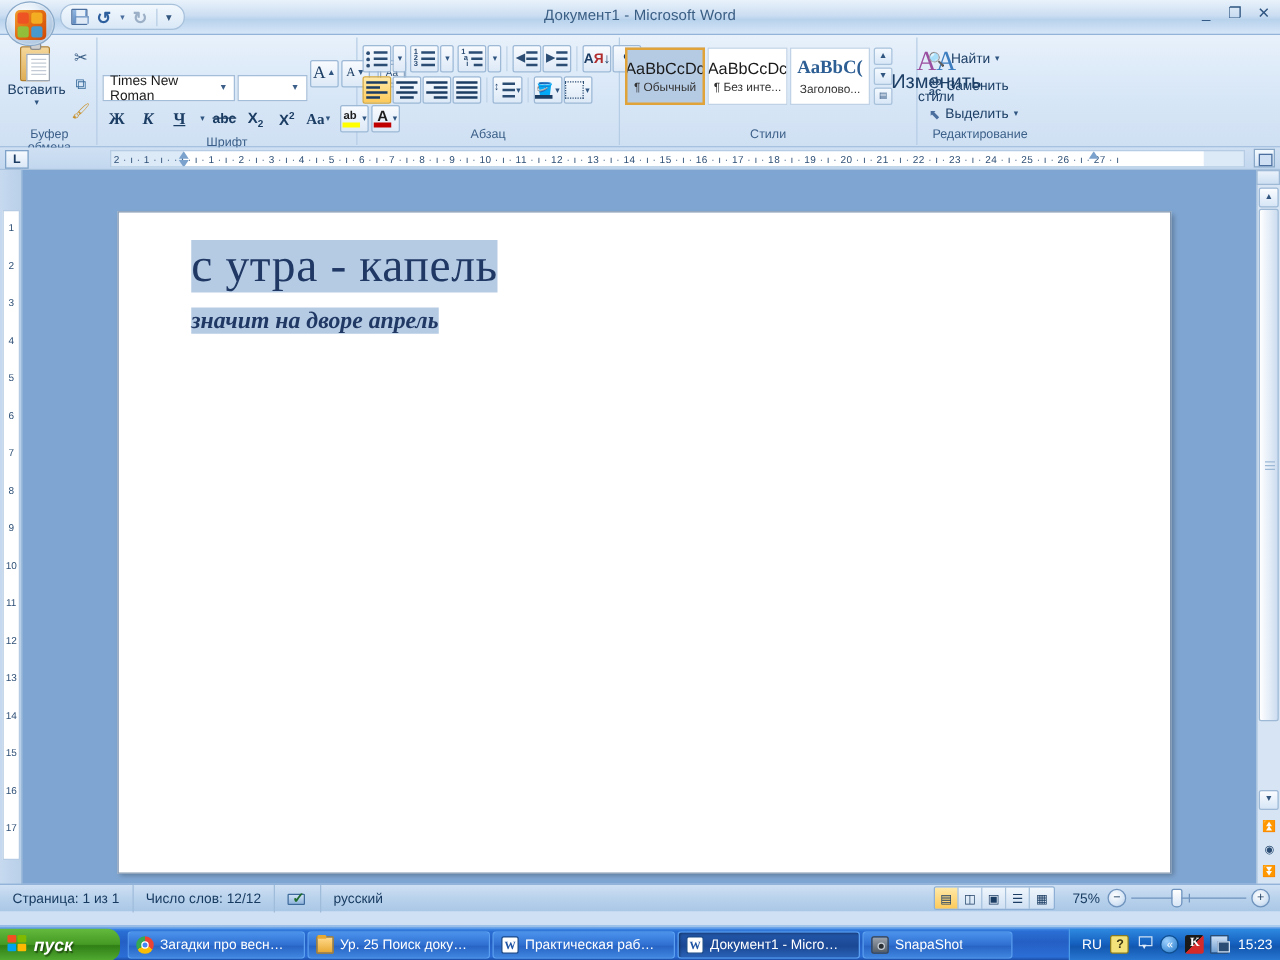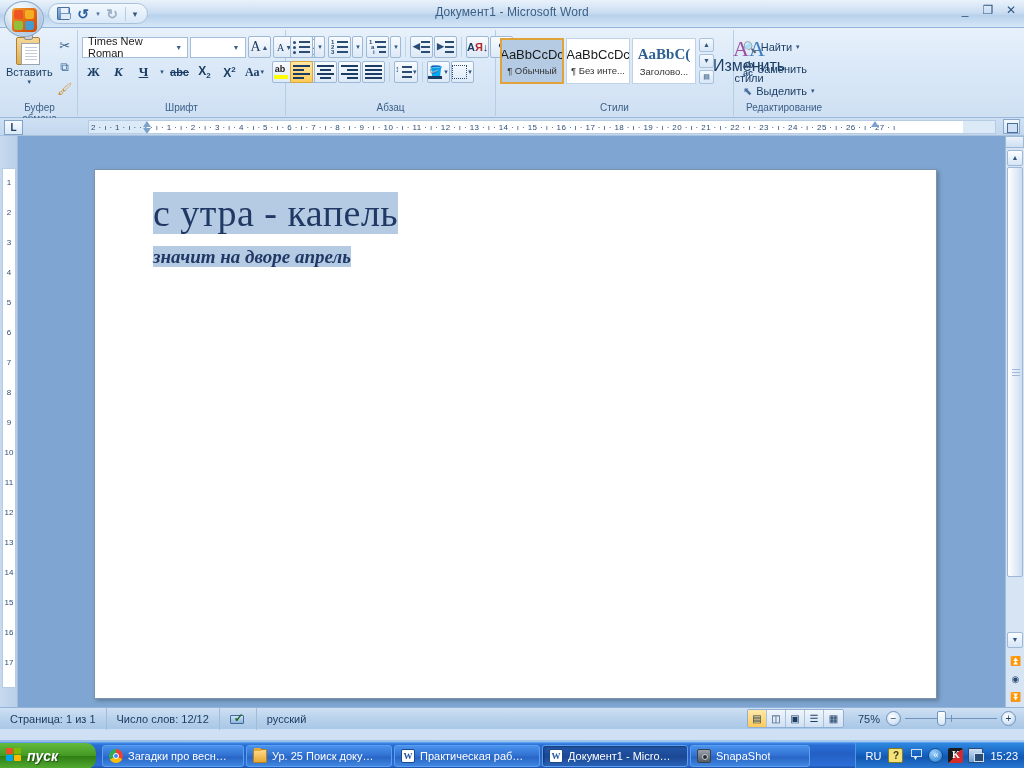--- a/index.html
+++ b/index.html
@@ -201,21 +201,21 @@
 
   .scissors { font-size:13px;color:#3c5f86; }
   .copy-ic { font-size:12px; color:#3c6e9e; }
   .brush-ic { font-size:12px; color:#c8902a; }
 
   
   .font-row { display:flex; align-items:center; gap:2px; margin-bottom:3px; }
   .combo {
     height:21px; border:1px solid #a4bdd8; background:#fff;
     display:flex;align-items:center; padding:0 2px 0 5px;
-    font-size:11px;color:#1a1a1a; cursor:text;
+    font-size:11px;color:#1a1a1a; cursor:text;margin-top:24px;
   }
   .combo .arrow {
     width:14px;height:19px;display:flex;align-items:center;justify-content:center;
     font-size:7px;color:#3b5f88; margin-left:auto; cursor:pointer;
   }
   .fname { width:106px; }
   .fsize { width:56px; }
   .tbtn {
     min-width:23px;height:22px;border:1px solid transparent;border-radius:2px;
     display:flex;align-items:center;justify-content:center;cursor:pointer;

